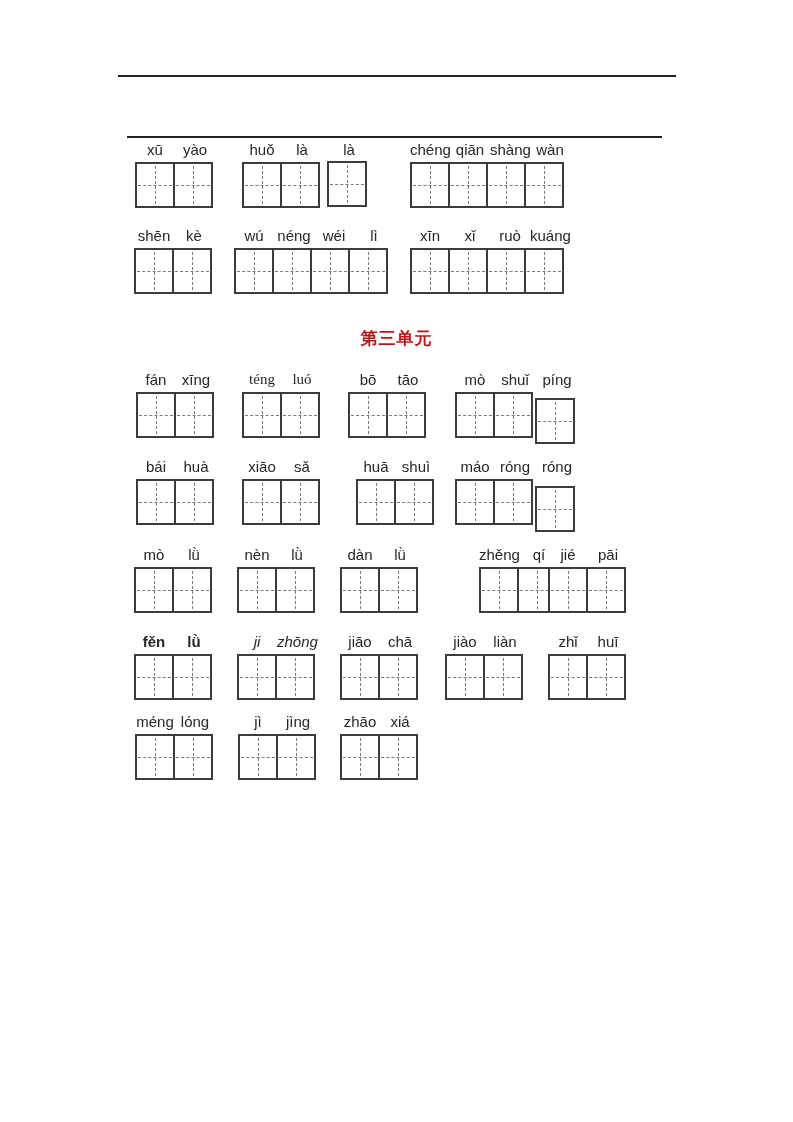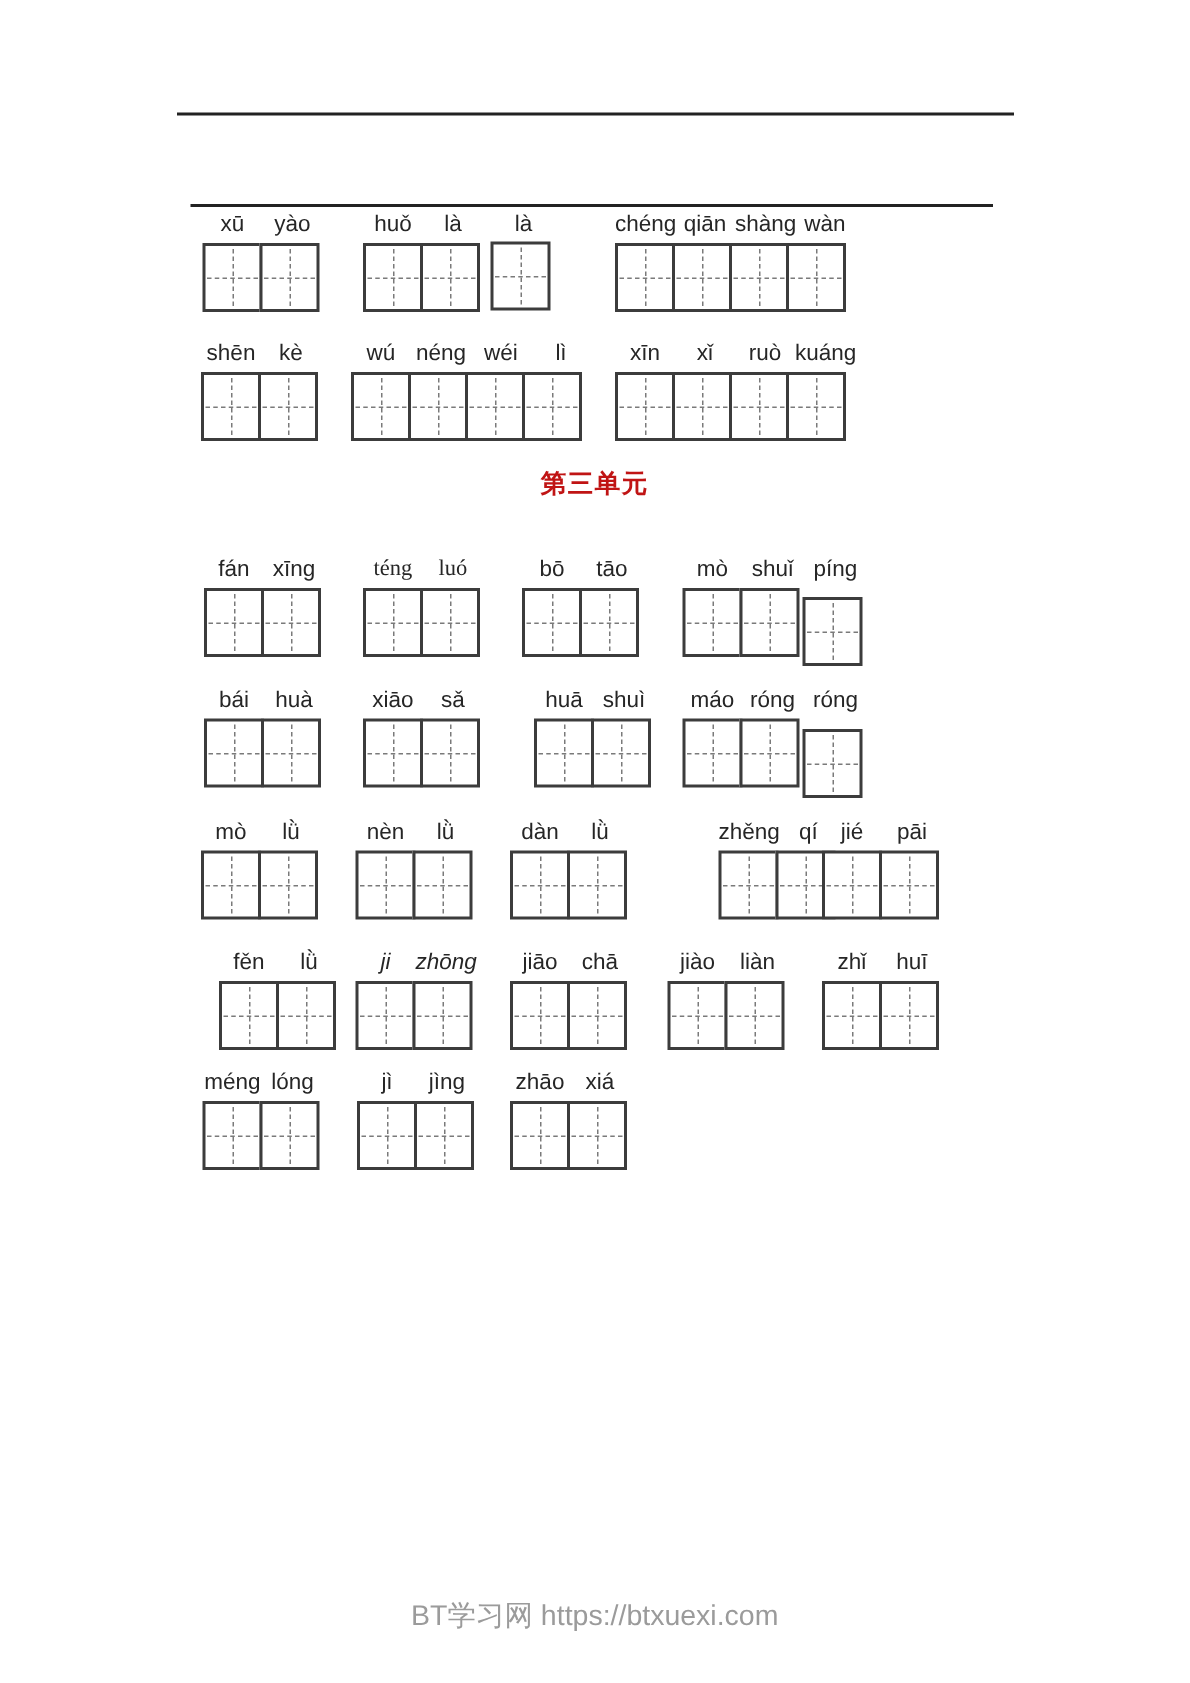--- a/index.html
+++ b/index.html
@@ -15,21 +15,21 @@
   #rule-second{top:136px;left:127px;width:535px;}
 
   .heading{
     position:absolute;left:0;width:100%;
     text-align:center;
     font-weight:bold;
     font-size:17px;line-height:22px;
     letter-spacing:1px;
     color:var(--heading,#c01414);
   }
-  #heading-unit3{top:312px;}
+  #heading-unit3{top:328px;}
   #heading-unit4{top:826px;}
 
   .group{position:absolute;}
   .pinyin-row{display:flex;height:22px;align-items:flex-end;margin-bottom:3px;}
   .syll{
     width:40px;flex:0 0 40px;
     text-align:center;
     font-size:15px;line-height:19px;
     color:var(--pinyin,#262626);
     white-space:nowrap;
@@ -317,21 +317,21 @@
           <span class="syll">jié</span>
           <span class="syll">pāi</span>
         </div>
         <div class="grids-row">
           <div class="subgrid">
             <div class="cell"></div>
             <div class="cell"></div>
           </div>
         </div>
       </div>
-      <div class="group" style="left: 146px; top: 629px;">
+      <div class="group" style="left: 134px; top: 629px; font-weight: bold;">
         <div class="pinyin-row">
           <span class="syll">fěn</span>
           <span class="syll">lǜ</span>
         </div>
         <div class="grids-row">
           <div class="subgrid">
             <div class="cell"></div>
             <div class="cell"></div>
           </div>
         </div>
@@ -416,14 +416,13 @@
         <div class="grids-row">
           <div class="subgrid">
             <div class="cell"></div>
             <div class="cell"></div>
           </div>
         </div>
       </div>
     </div>
 
 
-  <div class="footer">BT学习网 https://btxuexi.com</div>
 </div>
 
 </body></html>

